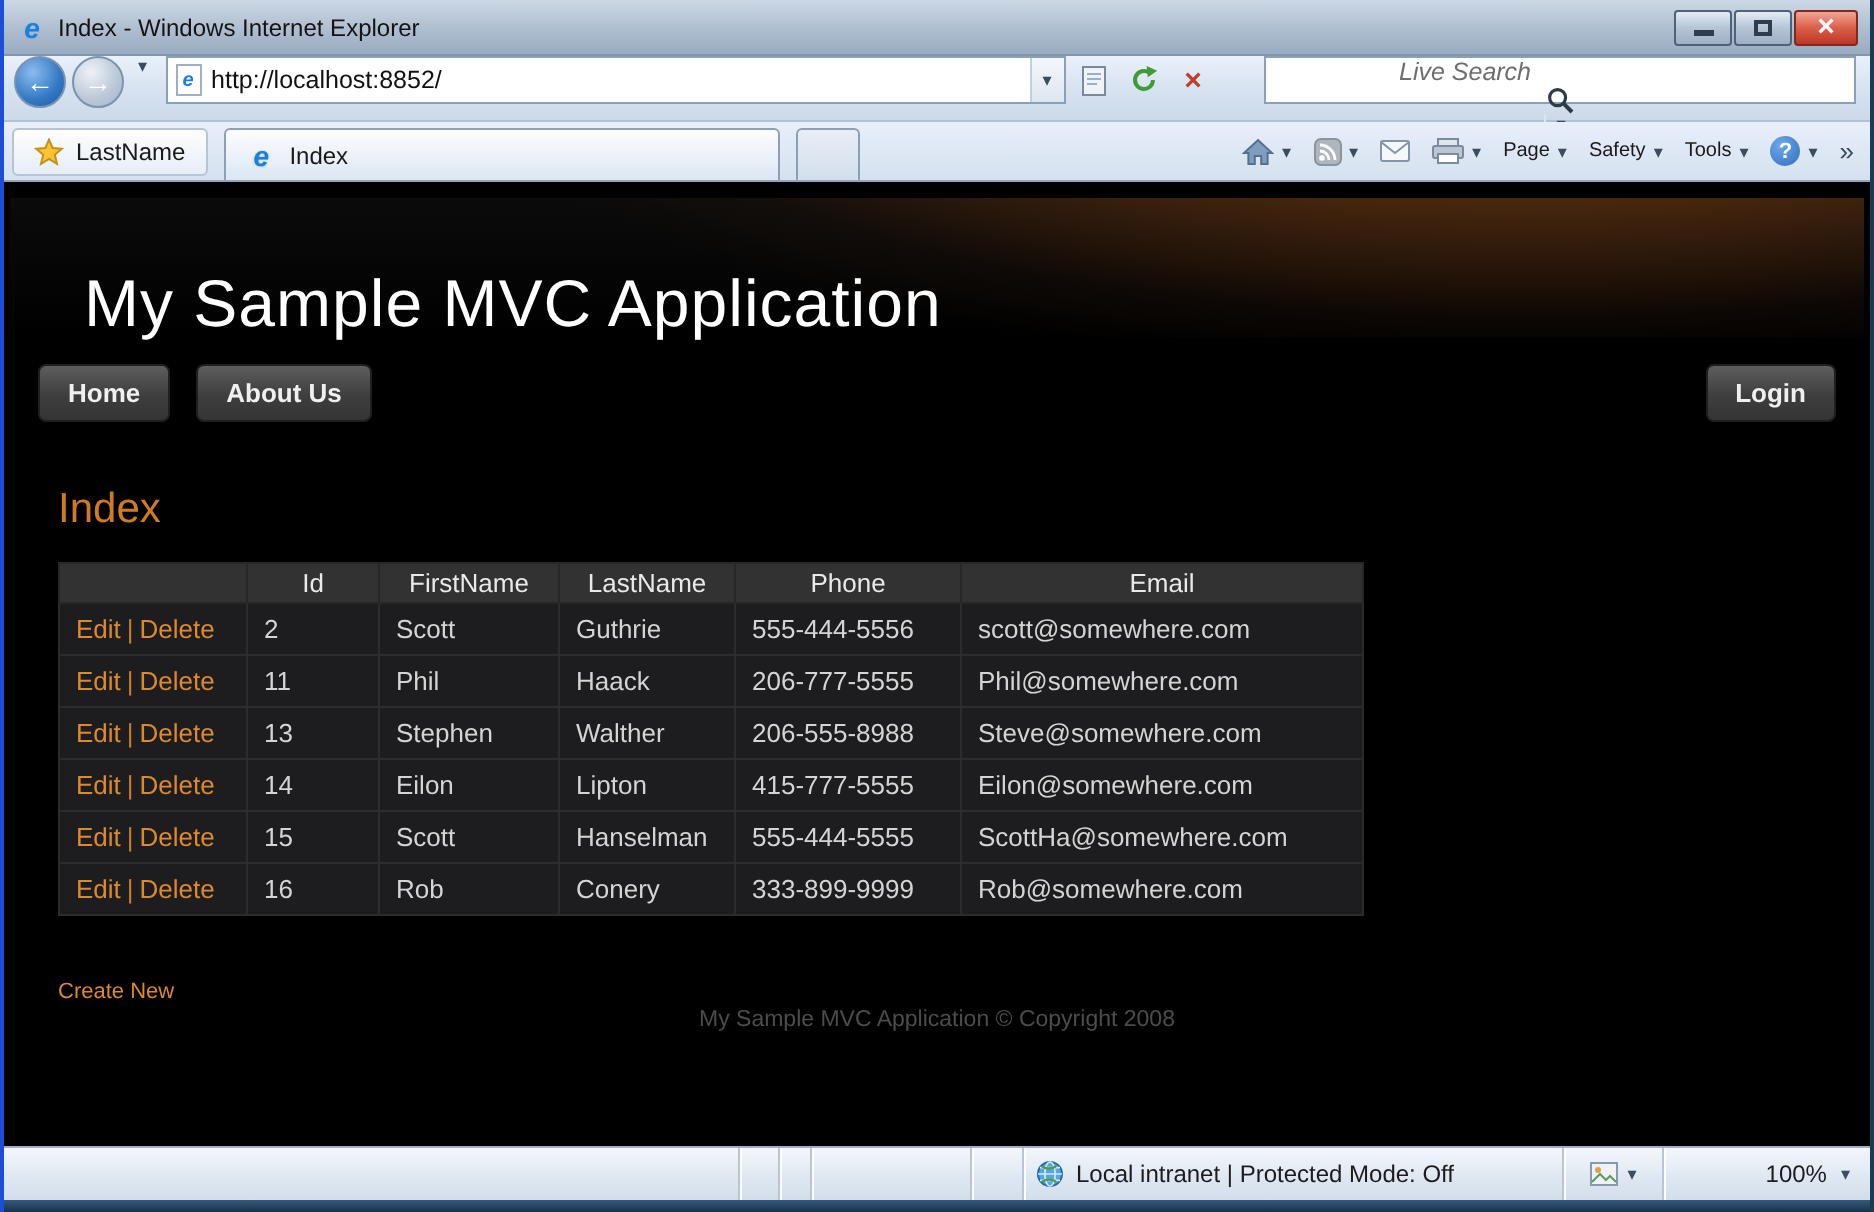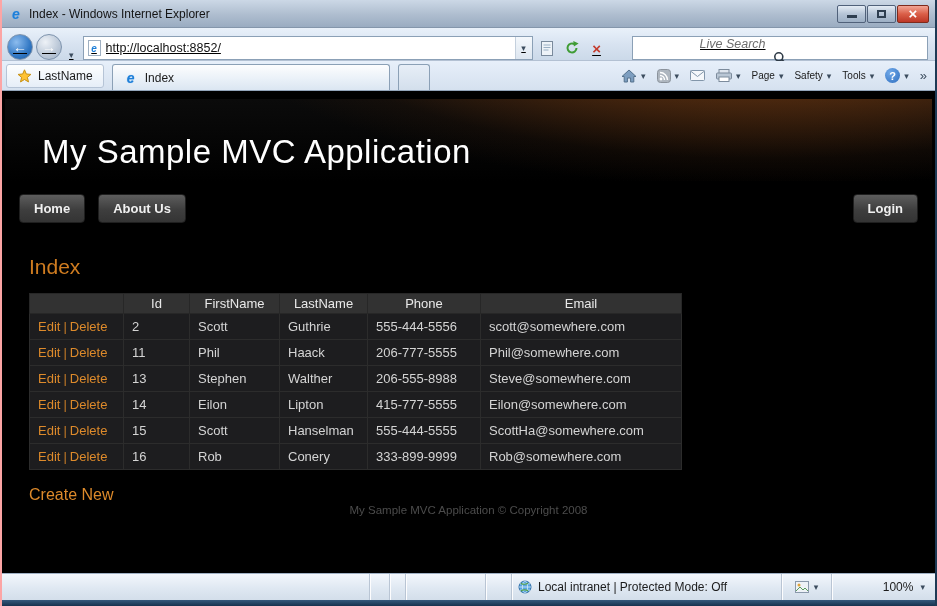--- a/index.html
+++ b/index.html
@@ -2,21 +2,21 @@
 <html><head>
 <meta charset="utf-8">
 <style>
   * { box-sizing: border-box; margin: 0; padding: 0; }
   html,body { width: 937px; height: 606px; overflow: hidden; }
   body { font-family: "Liberation Sans", sans-serif; }
 
   .window {
     width: 937px; height: 606px;
     display: flex; flex-direction: column;
-    border-left: 2px solid #fca5a5; border-right: 2px solid #1d3a55;
+    border-left: 2px solid #1d4ed8; border-right: 2px solid #1d3a55;
     background: #000;
   }
 
   
   .titlebar {
     height: 28px; flex: 0 0 28px;
     background: linear-gradient(180deg, #ccd8e6 0%, #aebdcf 55%, #9aacc1 100%);
     display: flex; align-items: center; padding: 0 6px;
     border-bottom: 1px solid #8496ab;
   }
@@ -35,21 +35,21 @@
   .win-btn.close { width: 32px;
     background: linear-gradient(180deg, #f2a595, #da5f48 50%, #bd3726);
     border-color: #7e2a1c; }
   .glyph-close::before { content: "×"; color: #fff; font-weight: bold; font-size: 15px; line-height: 1; }
 
   
   .navbar {
     height: 33px; flex: 0 0 33px;
     background: linear-gradient(180deg, #e9f1fa 0%, #d8e3f1 50%, #cbd9e9 100%);
     border-bottom: 1px solid #b3c1d3;
-    display: flex; align-items: flex-end; padding: 0 5px; gap: 3px; text-decoration: underline;
+    display: flex; align-items: flex-start; padding: 0 5px; gap: 3px;
   }
   .nav-circle { width: 26px; height: 26px; border-radius: 50%;
     display: flex; align-items: center; justify-content: center;
     border: 1px solid #7d93ad; font-size: 14px; font-weight: bold; color: #fff; }
   .nav-circle.back { background: radial-gradient(circle at 35% 30%, #8cbcee, #3278c4 60%, #1d5a9e); }
   .nav-circle.fwd  { background: radial-gradient(circle at 35% 30%, #eef2f7, #bac7d7 60%, #a2b3c7); color: #fdfdfd; }
   .arrow-left::before { content: "←"; }
   .arrow-right::before { content: "→"; }
   .dd-only { display: inline-flex; align-items: center; padding: 0 2px; }
   .dd-only::after, .dd::after { content: "▾"; font-size: 9px; color: #3c4c5e; margin-left: 2px; }
@@ -124,21 +124,21 @@
   .page-heading { color: #cf7c20; font-size: 21px; font-weight: normal; margin: 6px 0 14px 0; }
 
   table.data { border-collapse: collapse; font-size: 13px; color: #d4d4d4; }
   table.data th { background: #323232; color: #e9e9e9; font-weight: normal;
     padding: 2px 8px; border: 1px solid #272727; text-align: center; }
   table.data td { background: #1d1d1f; padding: 5px 8px; border: 1px solid #2c2c2c; text-align: left; }
   .col-actions { width: 94px; } .col-id { width: 66px; } .col-first { width: 90px; }
   .col-last { width: 88px; } .col-phone { width: 113px; } .col-email { width: 201px; }
   a.olink { color: #dd8a2b; text-decoration: none; cursor: pointer; }
   .sep { color: #c87d27; margin: 0 3px; }
-  .create-new { display: inline-block; margin-top: 16px; font-size: 16px; }
+  .create-new { display: inline-block; margin-top: 32px; font-size: 11px; }
 
   .site-footer { margin-top: auto; text-align: center; color: #4c4c4c;
     font-size: 11.5px; padding-bottom: 14px; }
 
   
   .statusbar { height: 27px; flex: 0 0 27px;
     background: linear-gradient(180deg, #f3f7fc 0%, #dfe8f2 55%, #d3deea 100%);
     border-top: 1px solid #9fb0c4;
     display: flex; align-items: stretch; font-size: 12px; color: #1c1c1c; margin-top: 43px; }
   .seg { border-left: 1px solid #b9c5d4; box-shadow: inset 1px 0 0 #fdfdfe;

